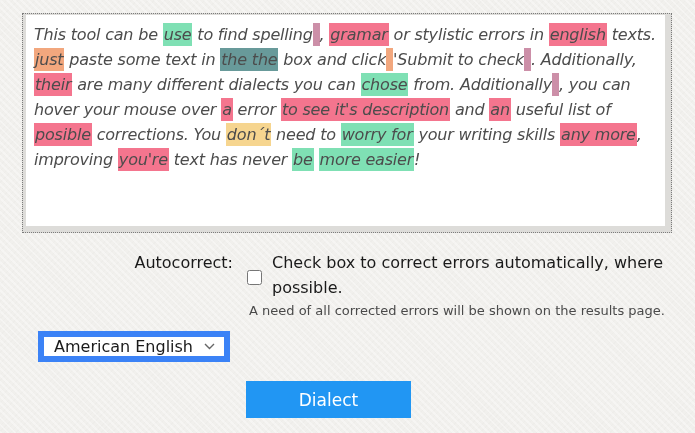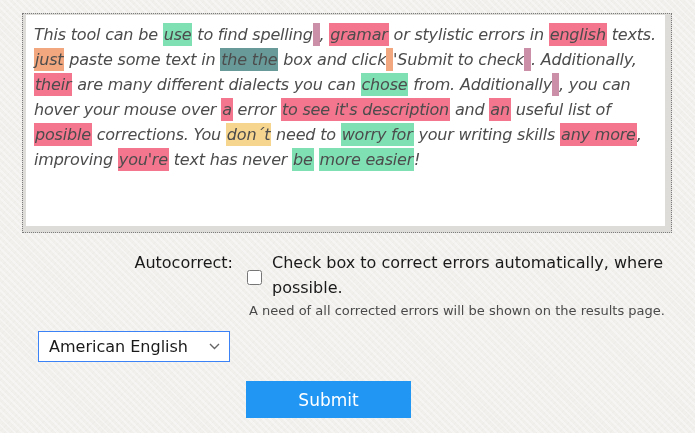--- a/index.html
+++ b/index.html
@@ -70,21 +70,21 @@
   .note {
     font-size: 13px;
     color: #4a4a4a;
     margin: 3px 0 0 3px;
     white-space: nowrap;
   }
 
   .row-dialect { margin-top: 13px; align-items: center; }
   .dialect-select {
     width: 192px; height: 31px;
-    border: 1px solid #3b82f6;
+    border: 6px solid #3b82f6;
     background: #ffffff;
     display: flex;
     align-items: center;
     justify-content: space-between;
     padding: 0 9px 0 10px;
     font-size: 16px;
     color: #1a1a1a;
     cursor: pointer;
   }
   .chev { color: #666; display: flex; align-items: center; }
@@ -128,17 +128,17 @@
               <polyline points="1,1 5.5,5.5 10,1" fill="none" stroke="#666666" stroke-width="1.4"></polyline>
             </svg>
         </span>
       </div>
     </div>
   </div>
 
   <div class="form-row row-submit">
     <div class="label-col"></div>
     <div class="control-col">
-      <button class="submit-button" style="background-color: rgb(33, 150, 243);">Submit</button>
+      <button class="submit-button" style="background-color: rgb(33, 150, 243);">Dialect</button>
     </div>
   </div>
 
 </div>
 
 </body></html>

